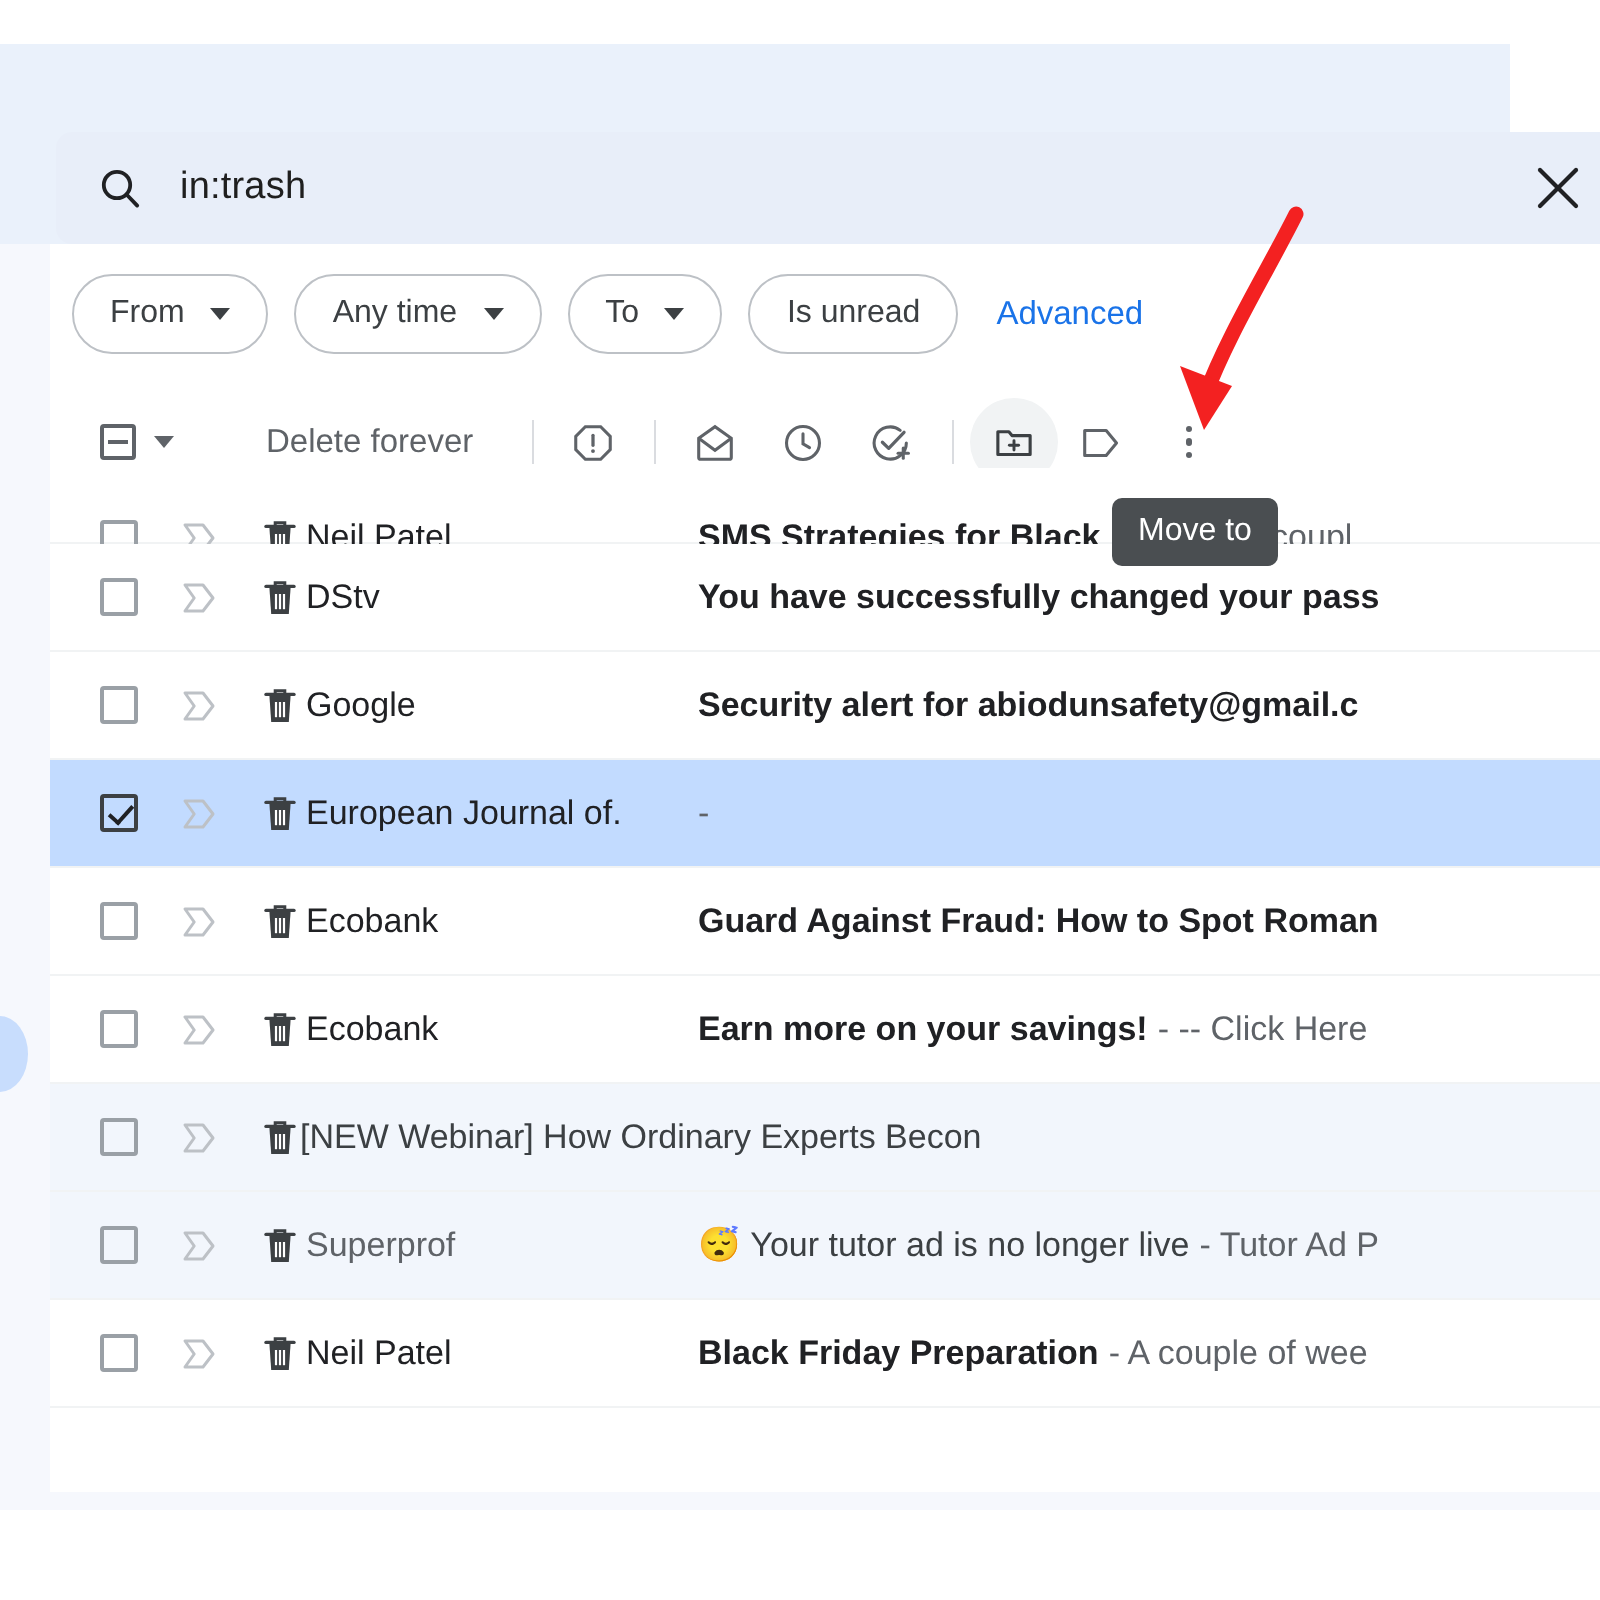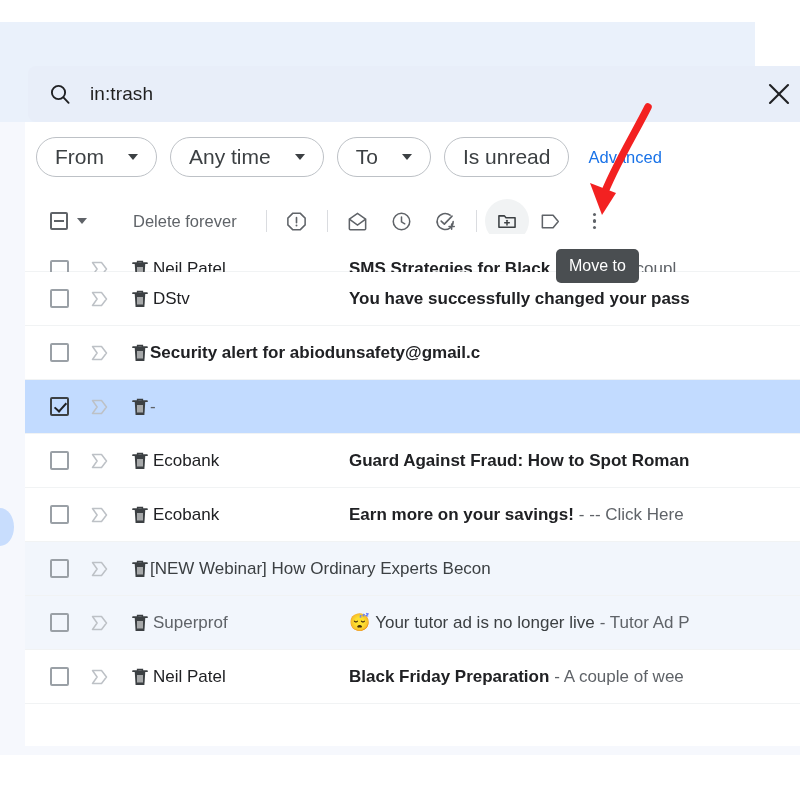--- a/index.html
+++ b/index.html
@@ -35,22 +35,22 @@
   .panel {
     position: absolute; left: 25px; top: 122px; width: 800px; height: 624px;
     background: #ffffff; border-radius: 16px 0 0 16px;
     overflow: hidden;
   }
 
   
   .chips { position: absolute; left: 11px; top: 15px; display: flex; align-items: center; gap: 13px; }
   .chip {
     height: 40px; border: 1px solid #bdc1c6; border-radius: 20px;
-    display: flex; align-items: center; gap: 24px;
-    padding: 0 18px; font-size: 21px; color: #3c4043; background: #fff;
+    display: flex; align-items: center; gap: 13px;
+    padding: 0 18px; font-size: 16px; color: #3c4043; background: #fff;
     white-space: nowrap; cursor: pointer;
   }
   .caret { width: 0; height: 0; border-left: 5.5px solid transparent; border-right: 5.5px solid transparent; border-top: 6.5px solid #3c4043; }
   .adv-link { font-size: 16.5px; color: #1a73e8; margin-left: 6px; white-space: nowrap; cursor: pointer; }
 
   
   .toolbar { position: absolute; left: 0; top: 72px; width: 800px; height: 54px; display: flex; align-items: center; }
   .tb-cb-wrap { display: flex; align-items: center; gap: 9px; margin-left: 25px; cursor: pointer; }
   .cb-indeterminate {
     width: 18px; height: 18px; border: 2px solid #5f6368; border-radius: 2px;
@@ -287,39 +287,41 @@
                 <path d="M2.5 3.5h9l5 6.5-5 6.5h-9l4.6-6.5z" fill="none" stroke="#bdc1c6" stroke-width="1.5" stroke-linejoin="round"></path>
               </svg></span>
             <span class="r-trash"><svg viewBox="0 0 20 22" width="20" height="22">
                 <path d="M3 5.2h14" stroke="#3c4043" stroke-width="1.7" stroke-linecap="round"></path>
                 <path d="M7.6 5.2V3.4h4.8v1.8" fill="none" stroke="#3c4043" stroke-width="1.5"></path>
                 <path d="M4.7 5.8h10.6l-.9 13.2H5.6z" fill="#3c4043"></path>
                 <line x1="8" y1="9" x2="8" y2="16.6" stroke="#ffffff" stroke-width="1.1"></line>
                 <line x1="10" y1="9" x2="10" y2="16.6" stroke="#ffffff" stroke-width="1.1"></line>
                 <line x1="12" y1="9" x2="12" y2="16.6" stroke="#ffffff" stroke-width="1.1"></line>
               </svg></span>
+            <span class="r-sender unread">Google</span>
             <span class="r-subject">
               <span class="s-main unread">Security alert for abiodunsafety@gmail.c</span>
             </span>
           </div>
         </div>
         <div class="row selected">
           <div class="rc" style="width: 100%;">
             <span class="r-cb checked"></span>
             <span class="r-imp"><svg viewBox="0 0 20 20" width="20" height="20">
                 <path d="M2.5 3.5h9l5 6.5-5 6.5h-9l4.6-6.5z" fill="none" stroke="#bdc1c6" stroke-width="1.5" stroke-linejoin="round"></path>
               </svg></span>
             <span class="r-trash"><svg viewBox="0 0 20 22" width="20" height="22">
                 <path d="M3 5.2h14" stroke="#3c4043" stroke-width="1.7" stroke-linecap="round"></path>
                 <path d="M7.6 5.2V3.4h4.8v1.8" fill="none" stroke="#3c4043" stroke-width="1.5"></path>
                 <path d="M4.7 5.8h10.6l-.9 13.2H5.6z" fill="#3c4043"></path>
                 <line x1="8" y1="9" x2="8" y2="16.6" stroke="#ffffff" stroke-width="1.1"></line>
                 <line x1="10" y1="9" x2="10" y2="16.6" stroke="#ffffff" stroke-width="1.1"></line>
                 <line x1="12" y1="9" x2="12" y2="16.6" stroke="#ffffff" stroke-width="1.1"></line>
               </svg></span>
+            <span class="r-sender unread">European Journal of.</span>
             <span class="r-subject">
               <span class="s-snip">- </span>
             </span>
           </div>
         </div>
         <div class="row">
           <div class="rc" style="width: 100%;">
             <span class="r-cb"></span>
             <span class="r-imp"><svg viewBox="0 0 20 20" width="20" height="20">
                 <path d="M2.5 3.5h9l5 6.5-5 6.5h-9l4.6-6.5z" fill="none" stroke="#bdc1c6" stroke-width="1.5" stroke-linejoin="round"></path>

